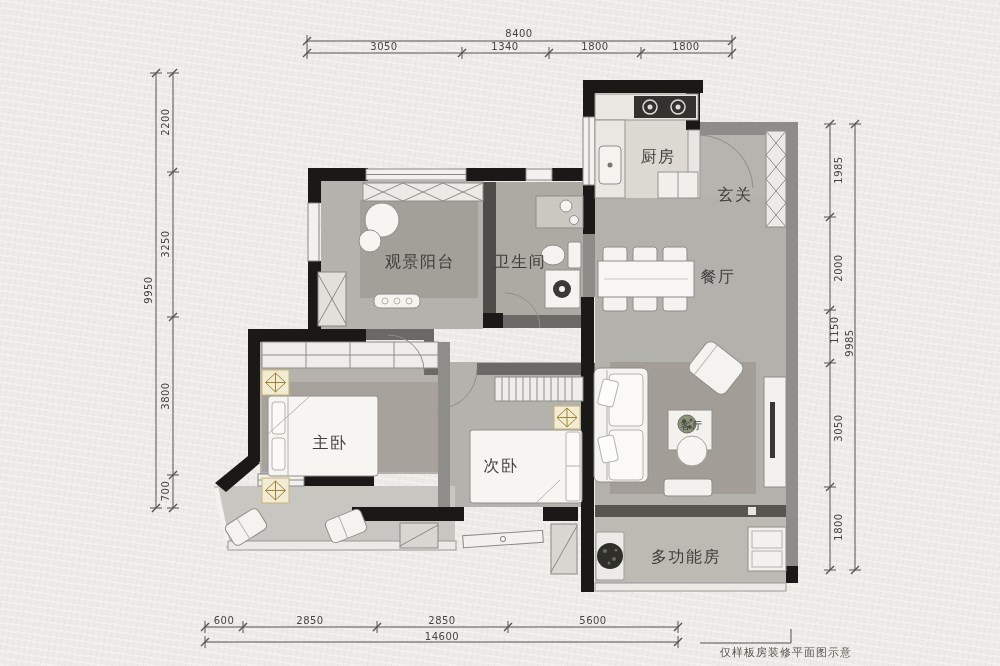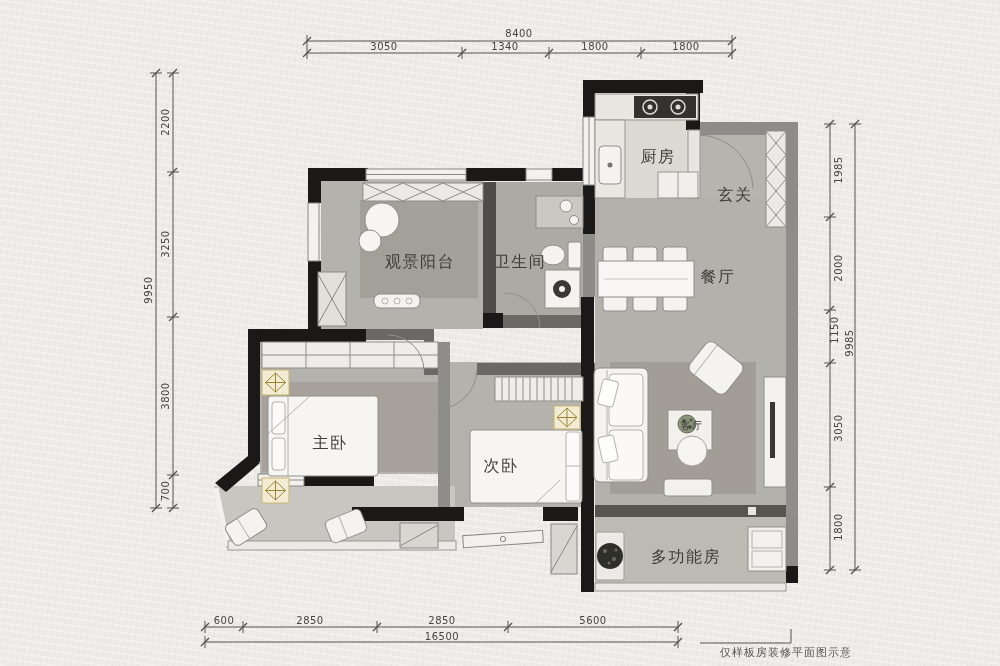--- a/index.html
+++ b/index.html
@@ -318,21 +318,21 @@
 <div class="lbl dim-label v" style="left:165px;top:396px">3800</div>
 <div class="lbl dim-label v" style="left:165px;top:491px">700</div>
 
 <div class="lbl dim-label v" style="left:849px;top:343px">9985</div>
 <div class="lbl dim-label v" style="left:838px;top:170px">1985</div>
 <div class="lbl dim-label v" style="left:838px;top:268px">2000</div>
 <div class="lbl dim-label v" style="left:834px;top:330px">1150</div>
 <div class="lbl dim-label v" style="left:838px;top:428px">3050</div>
 <div class="lbl dim-label v" style="left:838px;top:527px">1800</div>
 
-<div class="lbl dim-label" style="left:442px;top:636px">16500</div>
+<div class="lbl dim-label" style="left:442px;top:636px">14600</div>
 <div class="lbl dim-label" style="left:224px;top:620px">600</div>
 <div class="lbl dim-label" style="left:310px;top:620px">2850</div>
 <div class="lbl dim-label" style="left:442px;top:620px">2850</div>
 <div class="lbl dim-label" style="left:593px;top:620px">5600</div>
 
 <div class="lbl footnote" style="left:786px;top:652px">仅样板房装修平面图示意</div>
 
 </div>
 
 </body></html>

